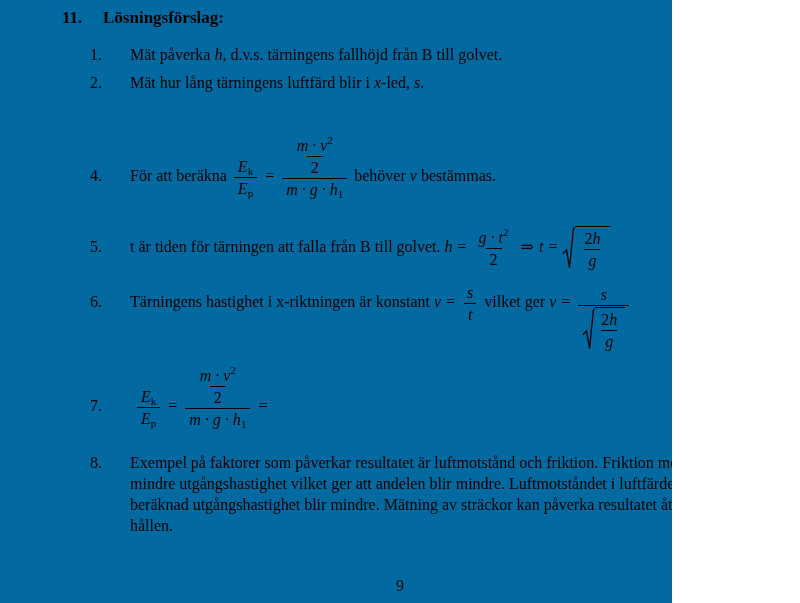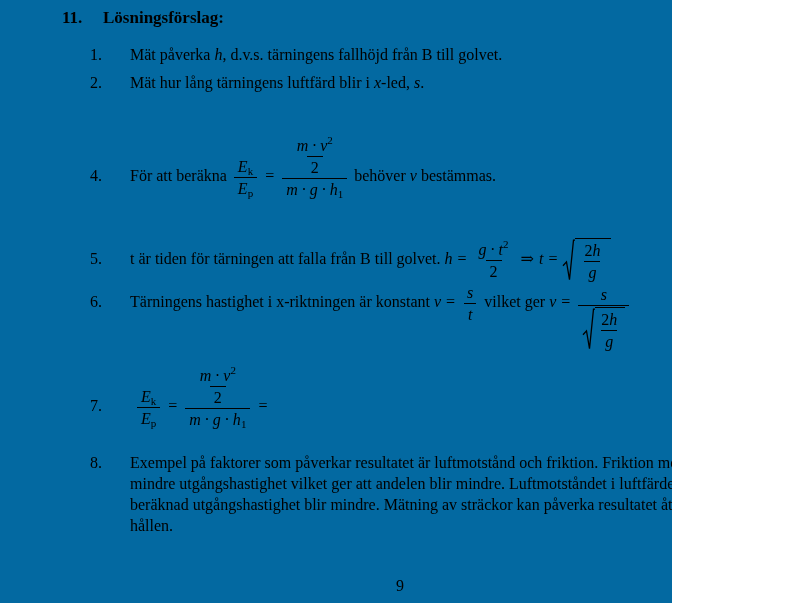--- a/index.html
+++ b/index.html
@@ -59,21 +59,21 @@
           <span class="num"><span class="it">E</span><sub>k</sub></span>
           <span class="den"><span class="it">E</span><sub>p</sub></span>
         </span><span class="mo">=</span><span class="frac up10">
           <span class="num"><span class="frac">
               <span class="num"><span class="it">m · v</span><sup>2</sup></span>
               <span class="den">2</span>
             </span></span>
           <span class="den"><span class="it">m · g · h</span><sub>1</sub></span>
         </span></span><span>behöver </span><span class="it">v</span><span> bestämmas.</span></div>
 
-  <div class="item" style="top:238px"><span class="inum">5.</span><span>t är tiden för tärningen att falla från B till golvet.</span><span class="mrow"><span class="it">h</span><span class="mo">=</span><span class="frac">
+  <div class="item" style="top:226px"><span class="inum">5.</span><span>t är tiden för tärningen att falla från B till golvet.</span><span class="mrow"><span class="it">h</span><span class="mo">=</span><span class="frac">
           <span class="num"><span class="it">g · t</span><sup>2</sup></span>
           <span class="den">2</span>
         </span><span class="mo">⇒</span><span class="it">t</span><span class="mo">=</span><span class="sqrt">
           <svg class="rad" viewBox="0 0 13 40" preserveAspectRatio="none" aria-hidden="true">
             <path d="M1 25 L4.5 21.5 L7.5 37.5 L11.5 2 L13 2" fill="none" stroke="#000" stroke-width="1.3" vector-effect="non-scaling-stroke"></path>
           </svg>
           <span class="radicand">
             <span class="frac">
               <span class="num"><span class="rm">2</span><span class="it">h</span></span>
               <span class="den it">g</span>

